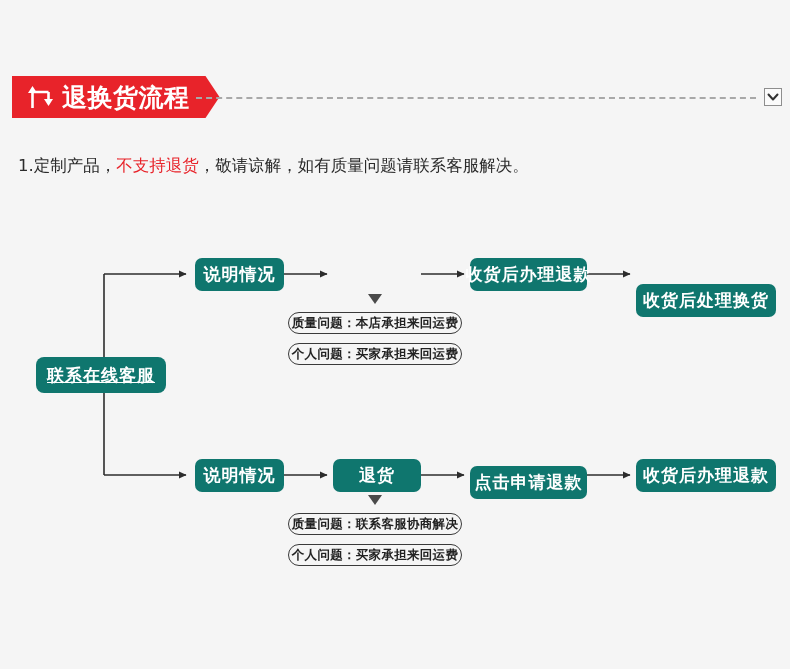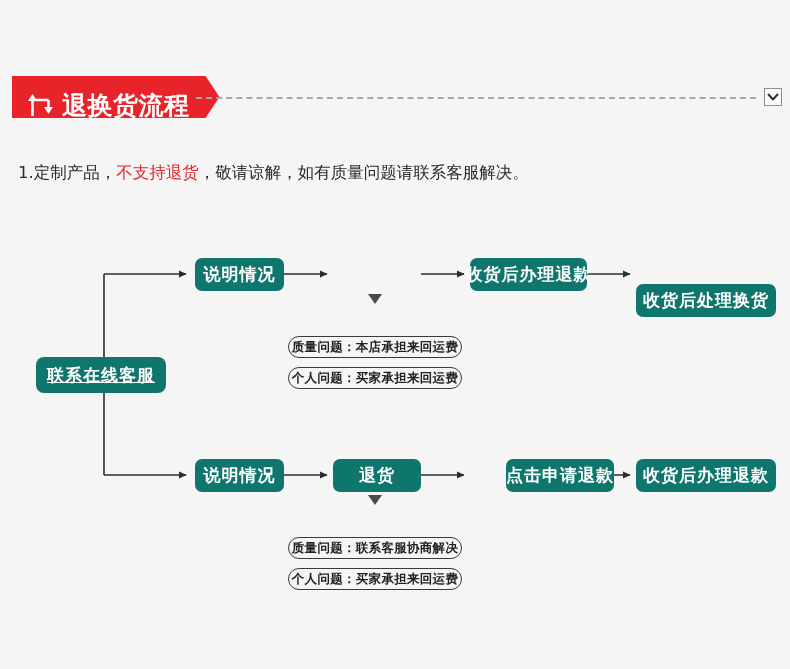--- a/index.html
+++ b/index.html
@@ -24,21 +24,21 @@
     width: 790px;
     height: 44px;
   }
   .banner {
     position: absolute;
     left: 12px;
     top: 0;
     height: 42px;
     background: #e8232a;
     display: flex;
-    align-items: flex-end;
+    align-items: center;
     padding: 0 30px 0 14px;
     box-sizing: border-box;
     
     clip-path: polygon(0 0, calc(100% - 14px) 0, 100% 50%, calc(100% - 14px) 100%, 0 100%);
   }
   .banner-icon {
     width: 30px;
     height: 26px;
     position: relative;
     margin-right: 6px;
@@ -74,21 +74,21 @@
     align-items: center;
     justify-content: center;
     cursor: pointer;
   }
   .chevron-box svg { display: block; }
 
   
   .policy {
     position: absolute;
     left: 18px;
-    top: 154px;
+    top: 147px;
     width: 760px;
   }
   .policy-line {
     font-size: 16.5px;
     line-height: 38px;
     color: #2b2b2b;
     white-space: nowrap;
   }
   .policy-line .hl { color: #e8232a; }
 
@@ -133,21 +133,20 @@
     color: #222222;
     font-size: 12.5px;
     font-weight: bold;
     height: 22px;
     display: flex;
     align-items: center;
     justify-content: center;
     white-space: nowrap;
     box-sizing: border-box;
     letter-spacing: 0.3px;
-    margin-top: 24px;
   }
 </style>
 </head>
 <body>
 
 <div class="header-row">
 
   <div class="banner">
     <span class="banner-icon">
       <svg width="30" height="26" viewBox="0 0 30 26">
@@ -209,18 +208,18 @@
 
   <div class="node" style="left:195px; top:26px; width:89px;">说明情况</div>
   <div class="node" style="left:470px; top:26px; width:117px;">收货后办理退款</div>
   <div class="node" style="left:636px; top:26px; width:140px;margin-top:26px;">收货后处理换货</div>
 
   <div class="pill" style="left:288px; top:80px; width:174px;">质量问题：本店承担来回运费</div>
   <div class="pill" style="left:288px; top:111px; width:174px;">个人问题：买家承担来回运费</div>
 
   <div class="node" style="left:195px; top:227px; width:89px;">说明情况</div>
   <div class="node" style="left:333px; top:227px; width:88px;">退货</div>
-  <div class="node" style="left:470px; top:227px; width:108px;margin-left:36px;">点击申请退款</div>
+  <div class="node" style="left:470px; top:234px; width:117px;">点击申请退款</div>
   <div class="node" style="left:636px; top:227px; width:140px;">收货后办理退款</div>
 
   <div class="pill" style="left:288px; top:281px; width:174px;text-align:center;">质量问题：联系客服协商解决</div>
   <div class="pill" style="left:288px; top:312px; width:174px;">个人问题：买家承担来回运费</div>
 </div>
 
 </body></html>

